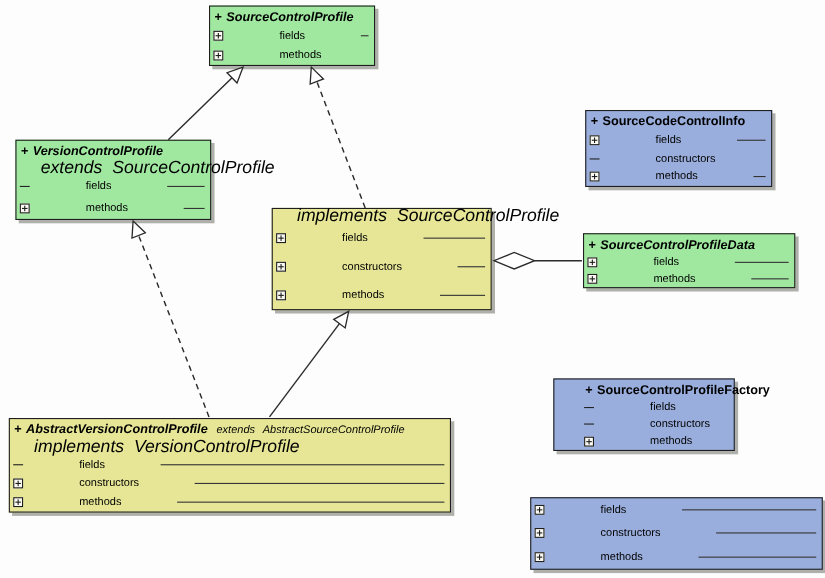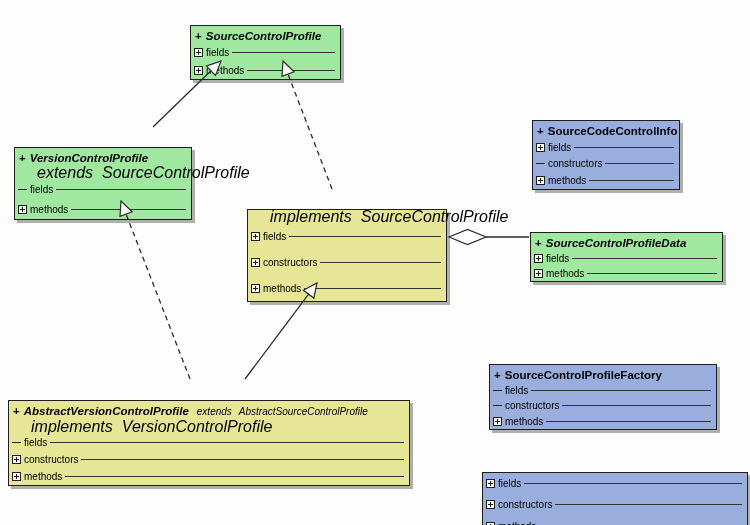--- a/index.html
+++ b/index.html
@@ -12,21 +12,20 @@
   #canvas{position:absolute;inset:0;width:750px;height:525px;}
   #connector-layer{position:absolute;top:0;left:0;pointer-events:none;z-index:5;}
 
   .uml-box{
     position:absolute;
     border:1px solid #1e1e1e;
     box-shadow:3px 3px 0 rgba(112,112,104,0.55);
     display:flex;flex-direction:column;
     box-sizing:border-box;
     z-index:2;
-    margin-top:20px;
   }
   .fill-green{background:#A0E8A0;}
   .fill-yellow{background:#E6E696;}
   .fill-blue{background:#99AEDC;}
 
   .box-title{
     padding:3px 4px 1px 4px;
     font-size:11.5px;font-weight:bold;line-height:14px;
     white-space:nowrap;color:#000;
   }
@@ -39,21 +38,21 @@
   .subline{
     padding:0 4px 1px 22px;
     font-size:16px;line-height:13px;font-style:italic;color:#000;
     white-space:nowrap;
   }
   .subline .sub-type{margin-left:9px;}
 
   .sec-row{
     flex:1;display:flex;align-items:center;
     padding:0 4px 0 3px;min-height:12px;
-    font-size:10px;color:#000;
+    font-size:10px;color:#000;gap:48px;
   }
   .plus-icon{
     width:9px;height:9px;flex:0 0 auto;box-sizing:border-box;
     border:1px solid #1e1e1e;background:#fafaf2;position:relative;
   }
   .plus-icon::before{
     content:"";position:absolute;left:1px;right:1px;top:3px;
     border-top:1px solid #1e1e1e;
   }
   .plus-icon::after{
@@ -109,21 +108,21 @@
         <span class="plus-icon"></span>
         <span class="sec-label">constructors</span>
         <span class="sec-rule"></span>
       </div>
       <div class="sec-row">
         <span class="plus-icon"></span>
         <span class="sec-label">methods</span>
         <span class="sec-rule"></span>
       </div>
     </div>
-    <div class="uml-box fill-blue" style="left: 532px; top: 100px; width: 148px; height: 70px; justify-content: flex-end;">
+    <div class="uml-box fill-blue" style="left: 532px; top: 100px; width: 170px; height: 70px;">
       <div class="box-title"><span class="title-prefix">+</span><span class="box-name">SourceCodeControlInfo</span></div>
       <div class="sec-row">
         <span class="plus-icon"></span>
         <span class="sec-label">fields</span>
         <span class="sec-rule"></span>
       </div>
       <div class="sec-row">
         <span class="dash-icon"></span>
         <span class="sec-label">constructors</span>
         <span class="sec-rule"></span>
@@ -159,21 +158,21 @@
         <span class="plus-icon"></span>
         <span class="sec-label">constructors</span>
         <span class="sec-rule"></span>
       </div>
       <div class="sec-row">
         <span class="plus-icon"></span>
         <span class="sec-label">methods</span>
         <span class="sec-rule"></span>
       </div>
     </div>
-    <div class="uml-box fill-blue" style="left: 489px; top: 344px; width: 228px; height: 66px;">
+    <div class="uml-box fill-blue" style="left: 503px; top: 344px; width: 165px; height: 66px; padding-left: 24px;">
       <div class="box-title"><span class="title-prefix">+</span><span class="box-name">SourceControlProfileFactory</span></div>
       <div class="sec-row">
         <span class="dash-icon"></span>
         <span class="sec-label">fields</span>
         <span class="sec-rule"></span>
       </div>
       <div class="sec-row">
         <span class="dash-icon"></span>
         <span class="sec-label">constructors</span>
         <span class="sec-rule"></span>

